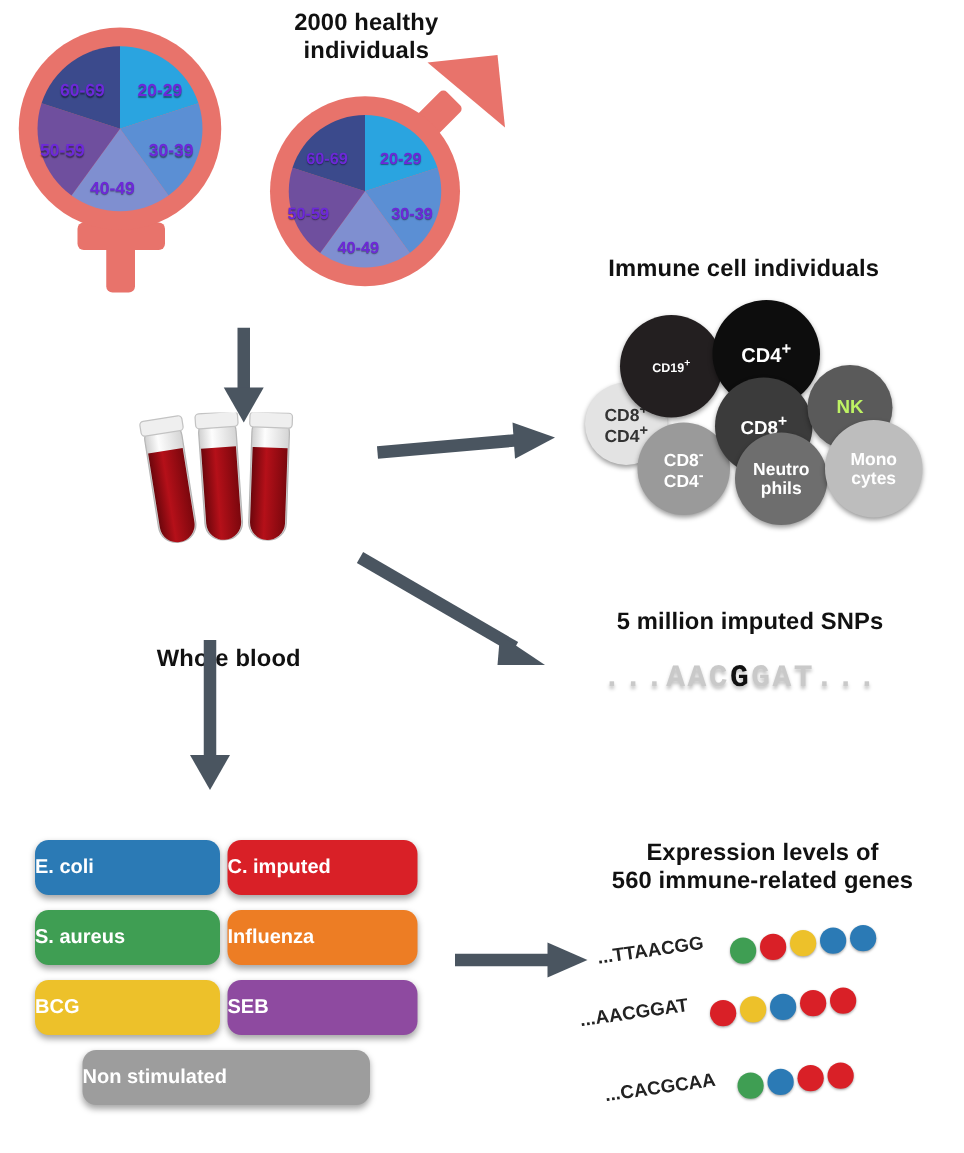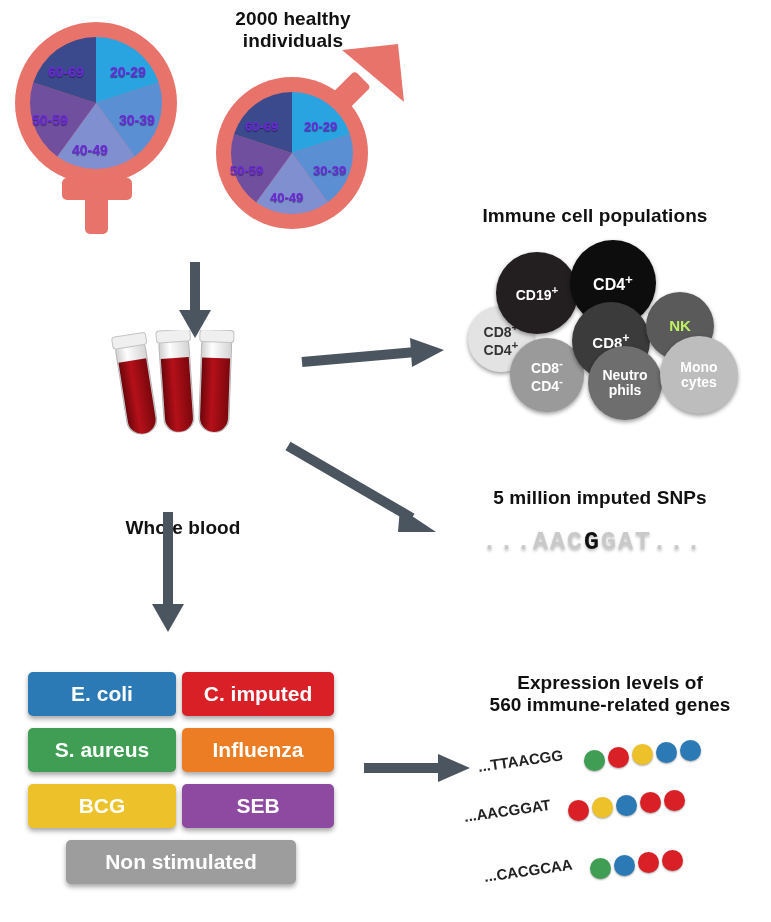--- a/index.html
+++ b/index.html
@@ -53,23 +53,23 @@
     letter-spacing:2px;
     color:#c9c9c9;
     text-shadow:0 2px 3px rgba(0,0,0,.25);
     white-space:nowrap;
   }
   .snp-line .hi{color:#111;}
 
   
   .stim{
     position:absolute;
-    border-radius:5px;
-    display:flex;align-items:center;justify-content:center;
-    color:#fff;font-weight:bold;font-size:21px;
+    border-radius:11px;
+    display:flex;align-items:center;justify-content:flex-start;
+    color:#fff;font-weight:bold;font-size:16px;
     box-shadow:0 3px 5px rgba(0,0,0,.35);
   }
 
   
   .rna-text{
     position:absolute;
     font-family:"Liberation Sans", sans-serif;
     font-weight:bold;font-size:15px;color:#222;
     white-space:nowrap;
   }
@@ -190,32 +190,32 @@
     </svg>
   </div>
 
   <div class="abs arrow" style="left:148px;top:512px;">
     <svg width="40" height="122" viewBox="0 0 40 122">
       <line x1="20" y1="0" x2="20" y2="96" stroke="#4a5560" stroke-width="10"></line>
       <polygon points="4,92 36,92 20,120" fill="#4a5560"></polygon>
     </svg>
   </div>
 
-  <div class="abs heading" style="left:430px;top:205px;width:330px;">Immune cell populations</div>
+  <div class="abs heading" style="left:430px;top:205px;width:330px;">Immune cell individuals</div>
 
   <div class="abs" style="left:460px;top:240px;width:300px;height:170px;">
 
     <div class="cell" style="left:8px;top:66px;width:66px;height:66px;background:#e3e3e3;color:#333;font-size:14px;">
       <div>
         <span>CD8</span><sup>+</sup><br>
         <span>CD4</span><sup>+</sup>
       </div>
     </div>
 
-    <div class="cell" style="left:36px;top:12px;width:82px;height:82px;background:#231f20;color:#fff;font-size:14px;">
+    <div class="cell" style="left:36px;top:12px;width:82px;height:82px;background:#231f20;color:#fff;font-size:10px;">
       <div><span>CD19</span><sup>+</sup></div>
     </div>
 
     <div class="cell" style="left:110px;top:0px;width:86px;height:86px;background:#0d0d0d;color:#fff;font-size:16px;">
       <div><span>CD4</span><sup>+</sup></div>
     </div>
 
     <div class="cell" style="left:50px;top:98px;width:74px;height:74px;background:#9a9a9a;color:#fff;font-size:14px;">
       <div>
         <span>CD8</span><sup>-</sup><br>

